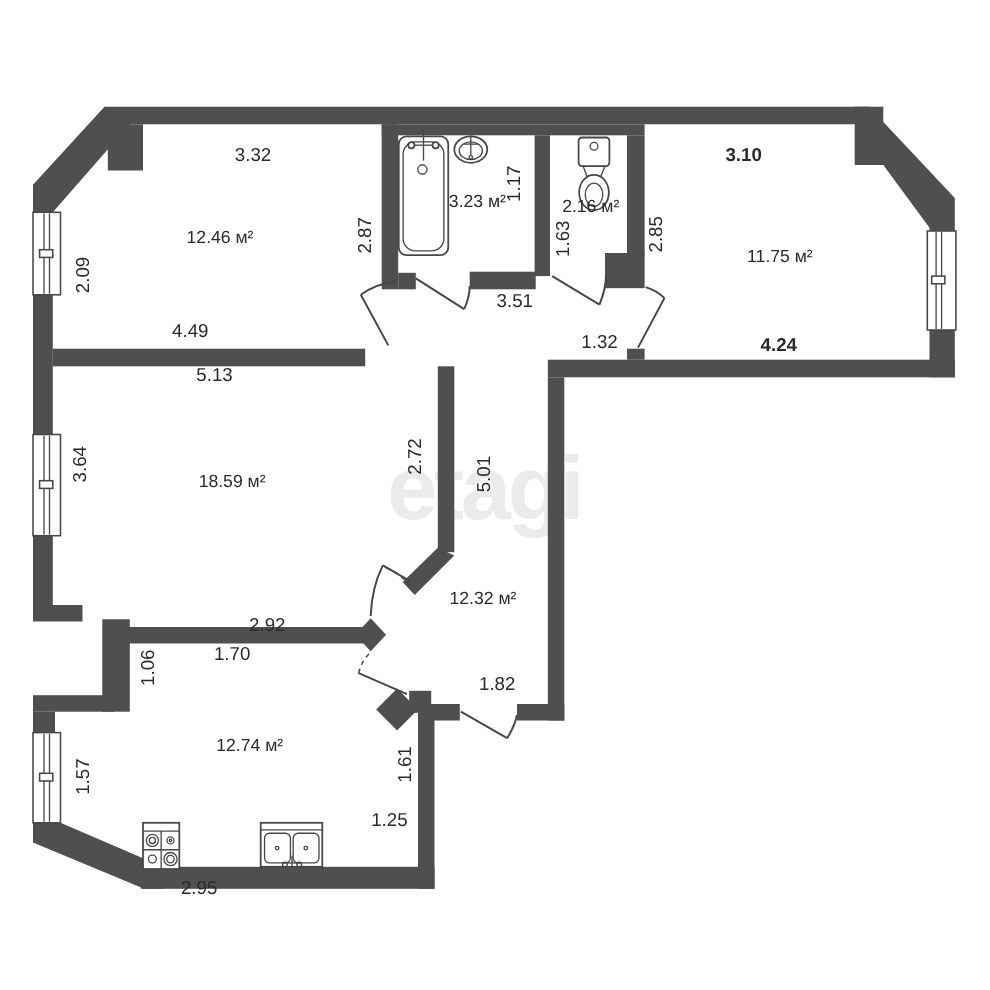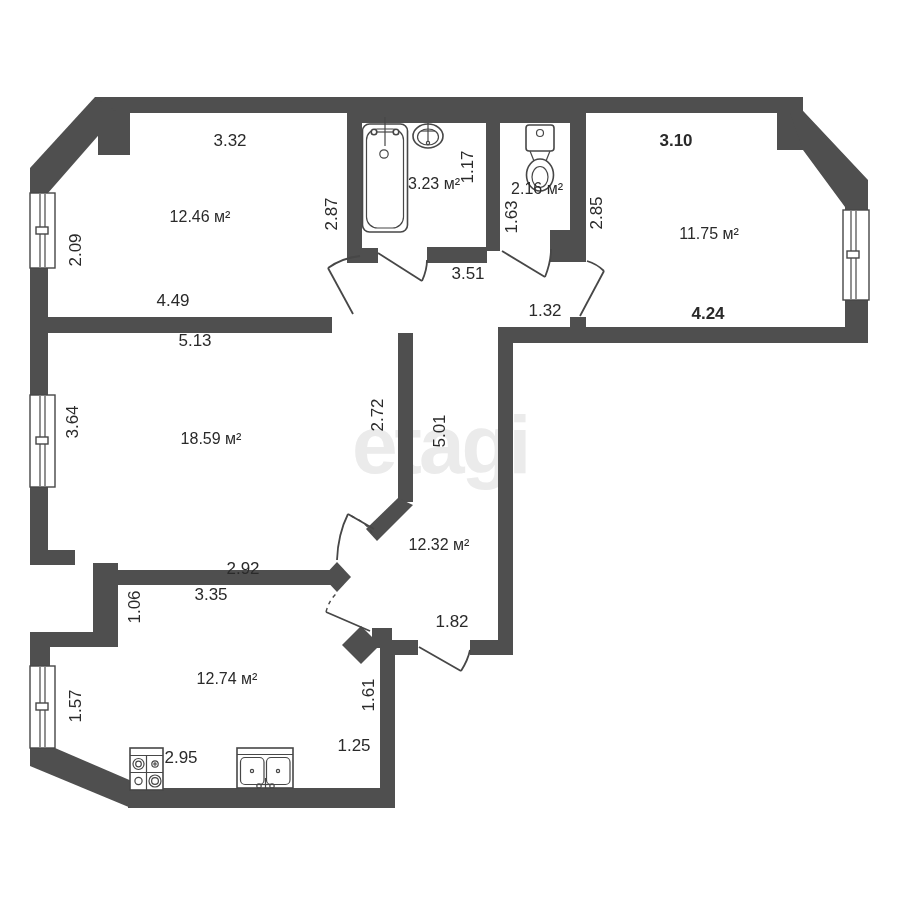--- a/index.html
+++ b/index.html
@@ -210,21 +210,21 @@
       <div class="dim-label vertical" style="left: 597px; top: 213px;">2.85</div>
       <div class="dim-label" style="left: 173px; top: 301px;">4.49</div>
       <div class="dim-label" style="left: 468px; top: 274px;">3.51</div>
       <div class="dim-label" style="left: 545px; top: 311px;">1.32</div>
       <div class="dim-label" style="left: 708px; top: 314px; font-weight: bold;">4.24</div>
       <div class="dim-label" style="left: 195px; top: 341px;">5.13</div>
       <div class="dim-label vertical" style="left: 73px; top: 422px;">3.64</div>
       <div class="dim-label vertical" style="left: 378px; top: 415px;">2.72</div>
       <div class="dim-label vertical" style="left: 440px; top: 431px;">5.01</div>
       <div class="dim-label" style="left: 243px; top: 557px; margin-top: 12px;">2.92</div>
-      <div class="dim-label" style="left: 211px; top: 595px;">3.35</div>
+      <div class="dim-label" style="left: 211px; top: 595px;">1.70</div>
       <div class="dim-label vertical" style="left: 135px; top: 607px;">1.06</div>
       <div class="dim-label" style="left: 452px; top: 622px; text-align: center;">1.82</div>
       <div class="dim-label vertical" style="left: 76px; top: 706px;">1.57</div>
       <div class="dim-label vertical" style="left: 369px; top: 695px;">1.61</div>
       <div class="dim-label" style="left: 354px; top: 746px;">1.25</div>
-      <div class="dim-label" style="left: 181px; top: 758px;">2.95</div>
+      <div class="dim-label" style="left: 181px; top: 808px;">2.95</div>
     </div>
 </div>
 
 </body></html>

